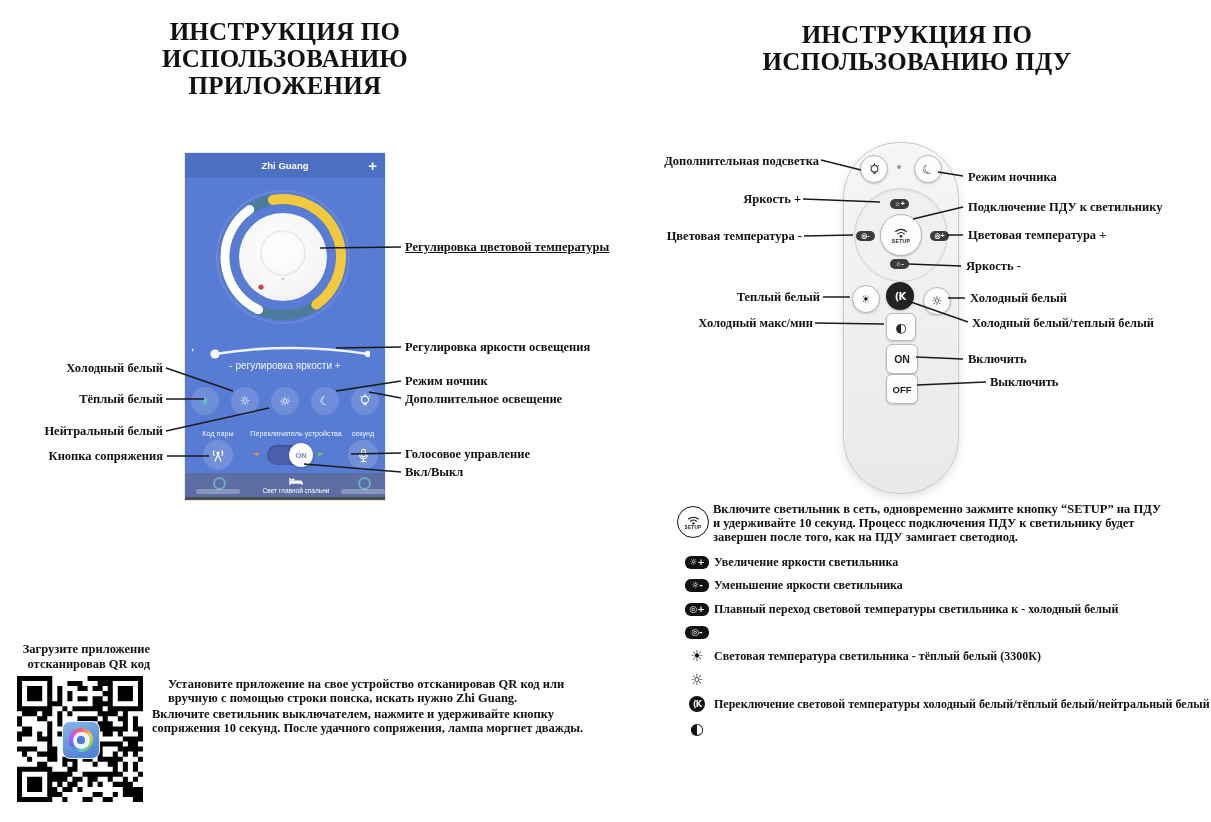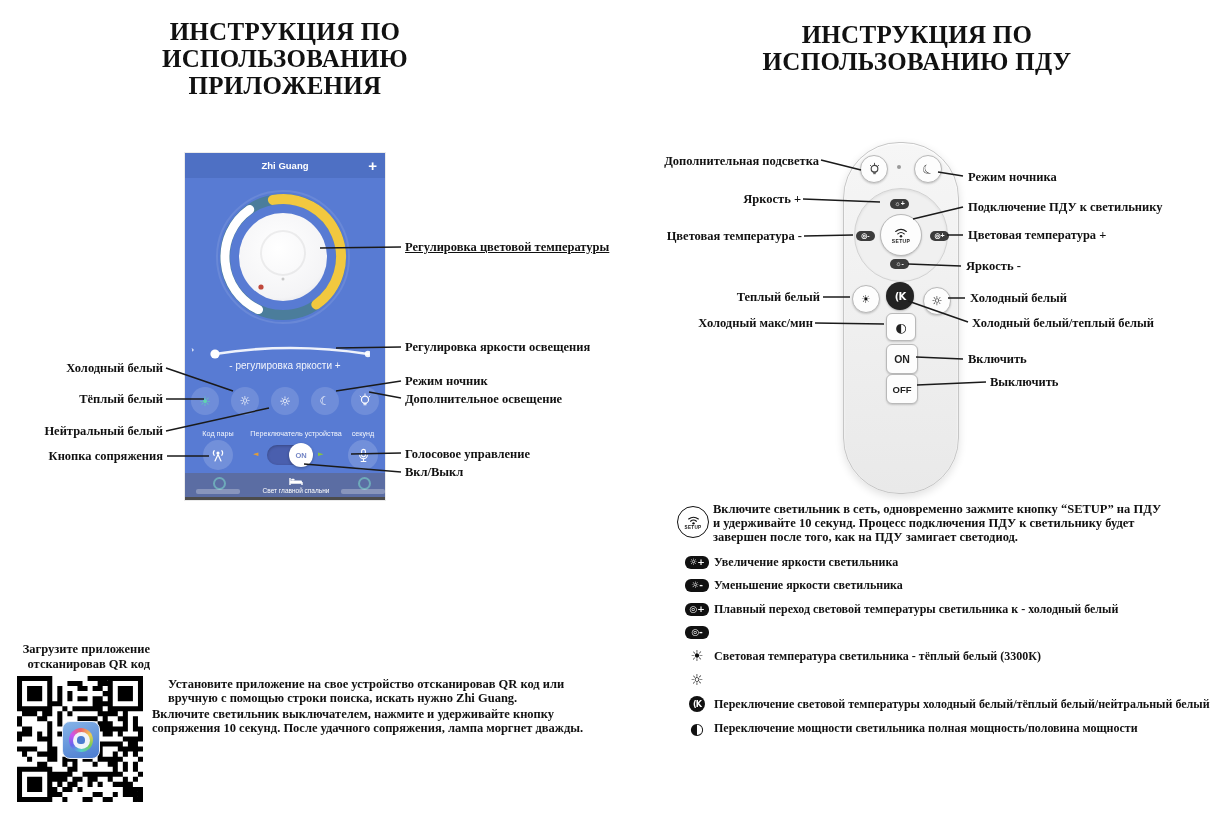--- a/index.html
+++ b/index.html
@@ -276,21 +276,20 @@
   <div class="lg-row" style="top:695px;">
     <span class="lg-ic">
         <span class="k-ic">(K</span>
       </span>
     <span class="lg-tx">Переключение световой температуры холодный белый/тёплый белый/нейтральный белый</span>
   </div>
   <div class="lg-row" style="top:719px;">
     <span class="lg-ic">
         <span class="sun-glyph" style="font-size:16px;">◐</span>
       </span>
-    <span class="lg-tx">Переключение мощности светильника полная мощность/половина мощности</span>
   </div>
 
   <div class="abs" style="left:10px;top:642px;width:140px;text-align:right;font-weight:bold;font-size:12.5px;line-height:14.5px;">
     <div>Загрузите приложение</div>
     <div>отсканировав QR код</div>
   </div>
   <div class="abs" style="left:17px;top:676px;width:126px;height:126px;">
     <svg id="qr-svg" width="126" height="126" viewBox="0 0 125 125" style="background:#fff;">
         <path d="M70 0h5v5h-5zM75 0h5v5h-5zM80 0h5v5h-5zM85 0h5v5h-5zM50 5h5v5h-5zM55 5h5v5h-5zM60 5h5v5h-5zM80 5h5v5h-5zM85 5h5v5h-5zM40 10h5v5h-5zM60 10h5v5h-5zM65 10h5v5h-5zM75 10h5v5h-5zM80 10h5v5h-5zM40 15h5v5h-5zM50 15h5v5h-5zM85 15h5v5h-5zM40 20h5v5h-5zM50 20h5v5h-5zM60 20h5v5h-5zM65 20h5v5h-5zM75 20h5v5h-5zM80 20h5v5h-5zM35 25h5v5h-5zM40 25h5v5h-5zM75 25h5v5h-5zM80 25h5v5h-5zM85 25h5v5h-5zM45 30h5v5h-5zM55 30h5v5h-5zM60 30h5v5h-5zM65 30h5v5h-5zM70 30h5v5h-5zM75 30h5v5h-5zM80 30h5v5h-5zM5 35h5v5h-5zM10 35h5v5h-5zM15 35h5v5h-5zM25 35h5v5h-5zM30 35h5v5h-5zM40 35h5v5h-5zM50 35h5v5h-5zM80 35h5v5h-5zM85 35h5v5h-5zM90 35h5v5h-5zM95 35h5v5h-5zM105 35h5v5h-5zM0 40h5v5h-5zM20 40h5v5h-5zM25 40h5v5h-5zM40 40h5v5h-5zM60 40h5v5h-5zM65 40h5v5h-5zM70 40h5v5h-5zM75 40h5v5h-5zM85 40h5v5h-5zM100 40h5v5h-5zM105 40h5v5h-5zM115 40h5v5h-5zM0 45h5v5h-5zM30 45h5v5h-5zM40 45h5v5h-5zM80 45h5v5h-5zM85 45h5v5h-5zM90 45h5v5h-5zM105 45h5v5h-5zM115 45h5v5h-5zM5 50h5v5h-5zM10 50h5v5h-5zM30 50h5v5h-5zM80 50h5v5h-5zM85 50h5v5h-5zM90 50h5v5h-5zM95 50h5v5h-5zM100 50h5v5h-5zM105 50h5v5h-5zM115 50h5v5h-5zM120 50h5v5h-5zM0 55h5v5h-5zM5 55h5v5h-5zM10 55h5v5h-5zM20 55h5v5h-5zM30 55h5v5h-5zM40 55h5v5h-5zM85 55h5v5h-5zM90 55h5v5h-5zM100 55h5v5h-5zM120 55h5v5h-5zM0 60h5v5h-5zM20 60h5v5h-5zM25 60h5v5h-5zM30 60h5v5h-5zM105 60h5v5h-5zM110 60h5v5h-5zM115 60h5v5h-5zM120 60h5v5h-5zM30 65h5v5h-5zM80 65h5v5h-5zM85 65h5v5h-5zM90 65h5v5h-5zM95 65h5v5h-5zM100 65h5v5h-5zM110 65h5v5h-5zM115 65h5v5h-5zM0 70h5v5h-5zM5 70h5v5h-5zM10 70h5v5h-5zM15 70h5v5h-5zM30 70h5v5h-5zM35 70h5v5h-5zM80 70h5v5h-5zM100 70h5v5h-5zM105 70h5v5h-5zM110 70h5v5h-5zM115 70h5v5h-5zM120 70h5v5h-5zM5 75h5v5h-5zM20 75h5v5h-5zM25 75h5v5h-5zM30 75h5v5h-5zM35 75h5v5h-5zM80 75h5v5h-5zM95 75h5v5h-5zM105 75h5v5h-5zM115 75h5v5h-5zM10 80h5v5h-5zM30 80h5v5h-5zM35 80h5v5h-5zM45 80h5v5h-5zM50 80h5v5h-5zM55 80h5v5h-5zM65 80h5v5h-5zM70 80h5v5h-5zM80 80h5v5h-5zM85 80h5v5h-5zM90 80h5v5h-5zM95 80h5v5h-5zM100 80h5v5h-5zM120 80h5v5h-5zM20 85h5v5h-5zM25 85h5v5h-5zM45 85h5v5h-5zM55 85h5v5h-5zM75 85h5v5h-5zM90 85h5v5h-5zM95 85h5v5h-5zM105 85h5v5h-5zM115 85h5v5h-5zM50 90h5v5h-5zM55 90h5v5h-5zM95 90h5v5h-5zM105 90h5v5h-5zM115 90h5v5h-5zM35 95h5v5h-5zM40 95h5v5h-5zM45 95h5v5h-5zM50 95h5v5h-5zM65 95h5v5h-5zM70 95h5v5h-5zM75 95h5v5h-5zM80 95h5v5h-5zM85 95h5v5h-5zM90 95h5v5h-5zM95 95h5v5h-5zM100 95h5v5h-5zM120 95h5v5h-5zM35 100h5v5h-5zM40 100h5v5h-5zM45 100h5v5h-5zM55 100h5v5h-5zM60 100h5v5h-5zM70 100h5v5h-5zM75 100h5v5h-5zM90 100h5v5h-5zM105 100h5v5h-5zM115 100h5v5h-5zM40 105h5v5h-5zM50 105h5v5h-5zM55 105h5v5h-5zM70 105h5v5h-5zM80 105h5v5h-5zM95 105h5v5h-5zM100 105h5v5h-5zM105 105h5v5h-5zM110 105h5v5h-5zM35 110h5v5h-5zM45 110h5v5h-5zM50 110h5v5h-5zM60 110h5v5h-5zM105 110h5v5h-5zM110 110h5v5h-5zM115 110h5v5h-5zM120 110h5v5h-5zM35 115h5v5h-5zM40 115h5v5h-5zM75 115h5v5h-5zM80 115h5v5h-5zM95 115h5v5h-5zM105 115h5v5h-5zM110 115h5v5h-5zM115 115h5v5h-5zM120 115h5v5h-5zM45 120h5v5h-5zM65 120h5v5h-5zM70 120h5v5h-5zM85 120h5v5h-5zM90 120h5v5h-5zM115 120h5v5h-5zM120 120h5v5h-5zM0 0h35v35h-35z M5 5h25v25h-25z M10 10h15v15h-15zM90 0h35v35h-35z M95 5h25v25h-25z M100 10h15v15h-15zM0 90h35v35h-35z M5 95h25v25h-25z M10 100h15v15h-15z" fill="#000" fill-rule="evenodd"></path>
       </svg>

